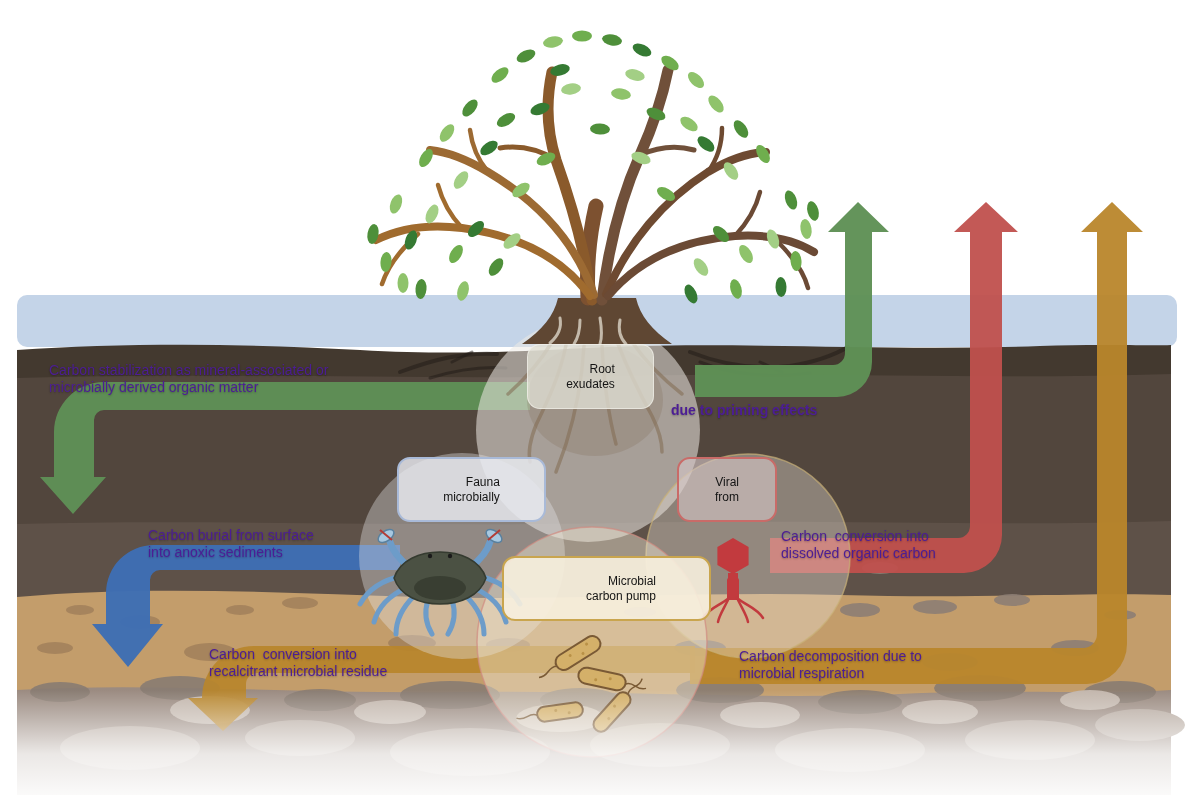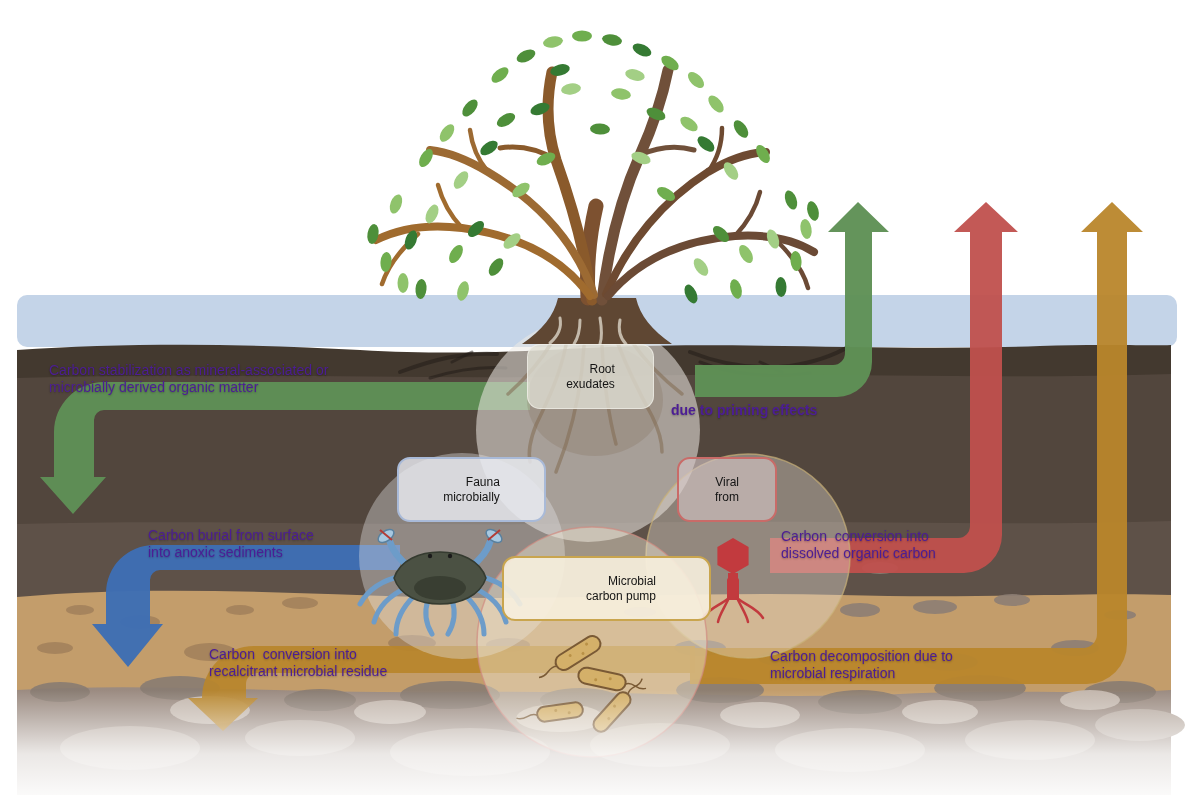--- a/index.html
+++ b/index.html
@@ -25,21 +25,21 @@
     position:absolute;color:#4c1d95;font-size:14px;line-height:1.18;white-space:pre;
     text-shadow:0 1px 2px rgba(0,0,0,0.28);
   }
   .ann .b{font-weight:bold;display:block;text-align:center;}
   .ann span{display:block;}
   #ann-stab{left:49px;top:362px;}
   #ann-priming{left:671px;top:369px;}
   #ann-burial{left:148px;top:527px;}
   #ann-doc{left:781px;top:528px;}
   #ann-recal{left:209px;top:646px;}
-  #ann-resp{left:770px;top:648px;}
+  #ann-resp{left:739px;top:648px;}
 </style>
 </head>
 <body>
 
 <div id="stage">
 
 <svg id="scene" width="1200" height="806" viewBox="0 0 1200 806">
   <defs>
     <linearGradient id="fadeWhite" x1="0" y1="0" x2="0" y2="1">
       <stop offset="0" stop-color="#ffffff" stop-opacity="0"></stop>

